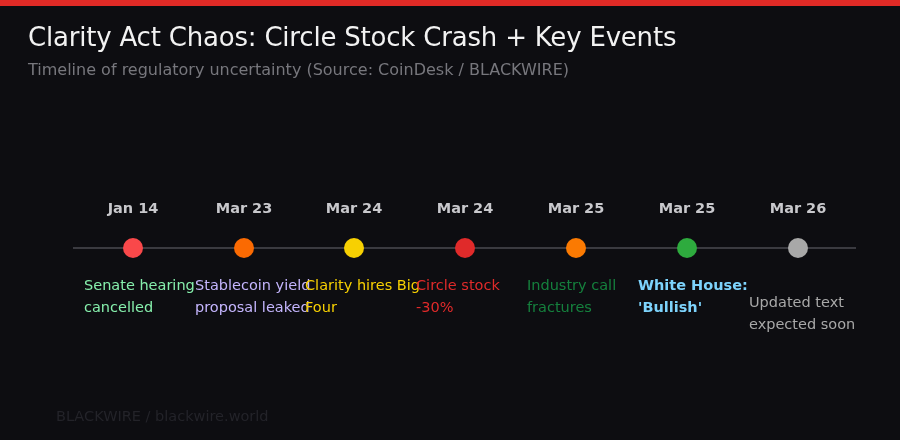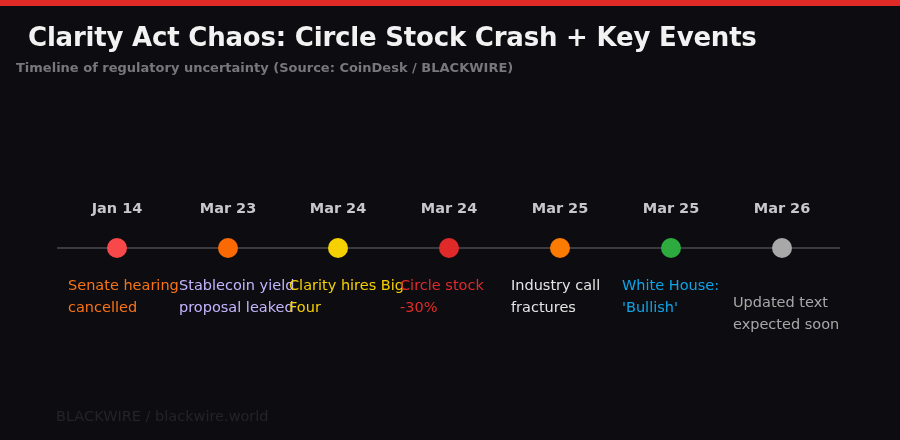--- a/index.html
+++ b/index.html
@@ -29,40 +29,40 @@
     position: absolute;
     top: 6px; left: 0;
     width: 900px;
   }
   .chart-title {
     position: absolute;
     left: 28px;
     top: 16px;
     margin: 0;
     font-size: 26px;
-    font-weight: bold;
+    font-weight: normal;
     color: #f2f2f2;
     letter-spacing: -0.2px;
     white-space: nowrap;
   }
   .chart-subtitle {
     position: absolute;
-    left: 16px;
+    left: 28px;
     top: 54px;
     margin: 0;
-    font-size: 13px;
-    font-weight: bold;
+    font-size: 16px;
+    font-weight: normal;
     color: #77777d;
     white-space: nowrap;
   }
 
   
   .plot {
     position: absolute;
-    left: 0;
+    left: 16px;
     top: 0;
     width: 724px;
     height: 440px;
   }
   .axis-line {
     position: absolute;
     left: 57px;
     top: 247px;
     width: 783px;
     height: 2px;
@@ -123,46 +123,46 @@
   <h1 class="chart-title">Clarity Act Chaos: Circle Stock Crash + Key Events</h1>
   <h2 class="chart-subtitle">Timeline of regulatory uncertainty (Source: CoinDesk / BLACKWIRE)</h2>
 </div>
 
 <div class="plot">
   <div class="axis-line"></div>
   <div id="events-layer">
       <div class="event" style="left: 117px;">
         <div class="event-date">Jan 14</div>
         <div class="event-dot" style="background: rgb(249, 72, 74);"></div>
-        <div class="event-label" style="color: #f97316;">Senate hearing cancelled</div>
+        <div class="event-label" style="color: #86efac;">Senate hearing cancelled</div>
       </div>
       <div class="event" style="left: 228px;">
         <div class="event-date">Mar 23</div>
         <div class="event-dot" style="background: rgb(251, 106, 2);"></div>
         <div class="event-label" style="color: #c4b5fd;">Stablecoin yield proposal leaked</div>
       </div>
       <div class="event" style="left: 338px;">
         <div class="event-date">Mar 24</div>
         <div class="event-dot" style="background: rgb(247, 208, 2);"></div>
         <div class="event-label" style="color: rgb(247, 208, 2);">Clarity hires Big Four</div>
       </div>
       <div class="event" style="left: 449px;">
         <div class="event-date">Mar 24</div>
         <div class="event-dot" style="background: rgb(224, 42, 42);"></div>
         <div class="event-label" style="color: rgb(224, 42, 42);">Circle stock -30%</div>
       </div>
       <div class="event" style="left: 560px;">
         <div class="event-date">Mar 25</div>
         <div class="event-dot" style="background: rgb(251, 122, 2);"></div>
-        <div class="event-label" style="color: #e5e5e5;">Industry call fractures</div>
+        <div class="event-label" style="color: #15803d;">Industry call fractures</div>
       </div>
       <div class="event" style="left: 671px;">
         <div class="event-date">Mar 25</div>
         <div class="event-dot" style="background: rgb(46, 171, 62);"></div>
-        <div class="event-label" style="color: #0ea5e9;">White House: 'Bullish'</div>
+        <div class="event-label" style="color: #7dd3fc; font-weight: bold;">White House: 'Bullish'</div>
       </div>
       <div class="event" style="left: 782px;">
         <div class="event-date">Mar 26</div>
         <div class="event-dot" style="background: rgb(168, 168, 168);"></div>
         <div class="event-label" style="color: rgb(168, 168, 168); margin-top: 17px;">Updated text expected soon</div>
       </div>
     </div>
 </div>
 
 <div class="watermark">BLACKWIRE / blackwire.world</div>

